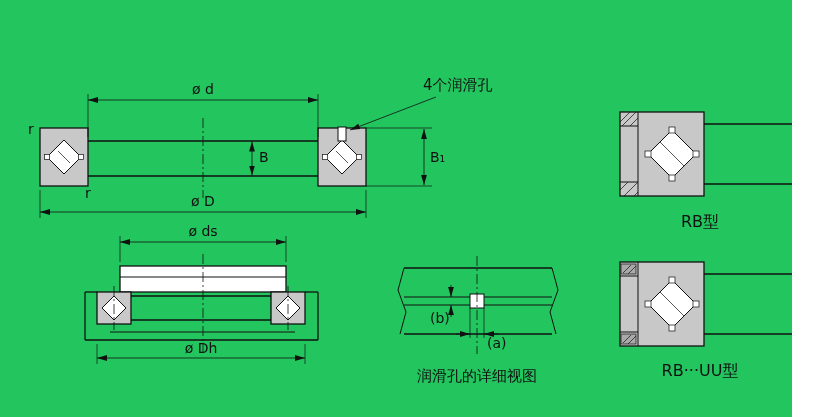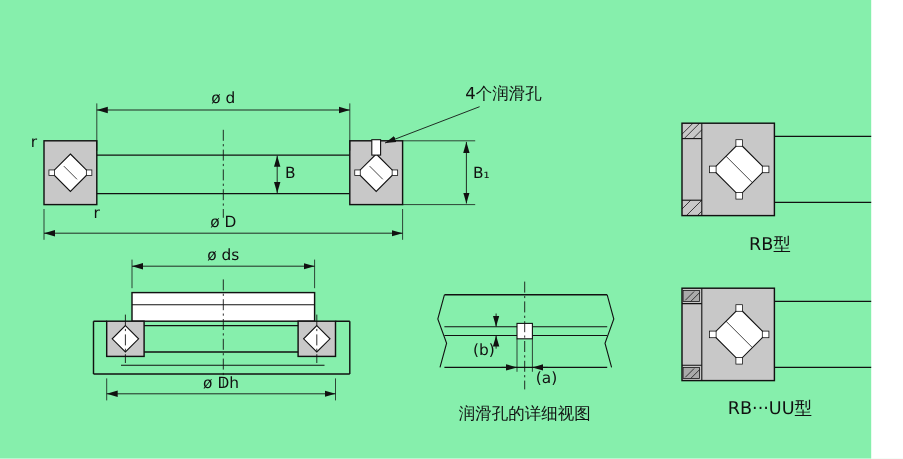--- a/index.html
+++ b/index.html
@@ -1,16 +1,16 @@
 <!DOCTYPE html>
 <html><head>
 <meta charset="utf-8">
 <style>
   html,body{margin:0;padding:0;background:#ffffff;}
-  .stage{position:relative;width:792px;height:417px;background:#86efac;overflow:hidden;}
+  .stage{position:relative;width:792px;height:417px;background:#22c55e;overflow:hidden;}
   svg{display:block;}
   svg text{font-family:"DejaVu Sans","Liberation Sans",sans-serif;fill:#111111;}
   .dim{font-size:14px;}
   .cjk{font-size:15px;}
   .typ{font-size:16px;}
   line,path,rect,polyline{stroke:#111111;fill:none;}
   .o{stroke-width:1.3;}          
   .m{stroke-width:1;}            
   .d{stroke-width:0.8;}          
   .t{stroke-width:0.7;}          

